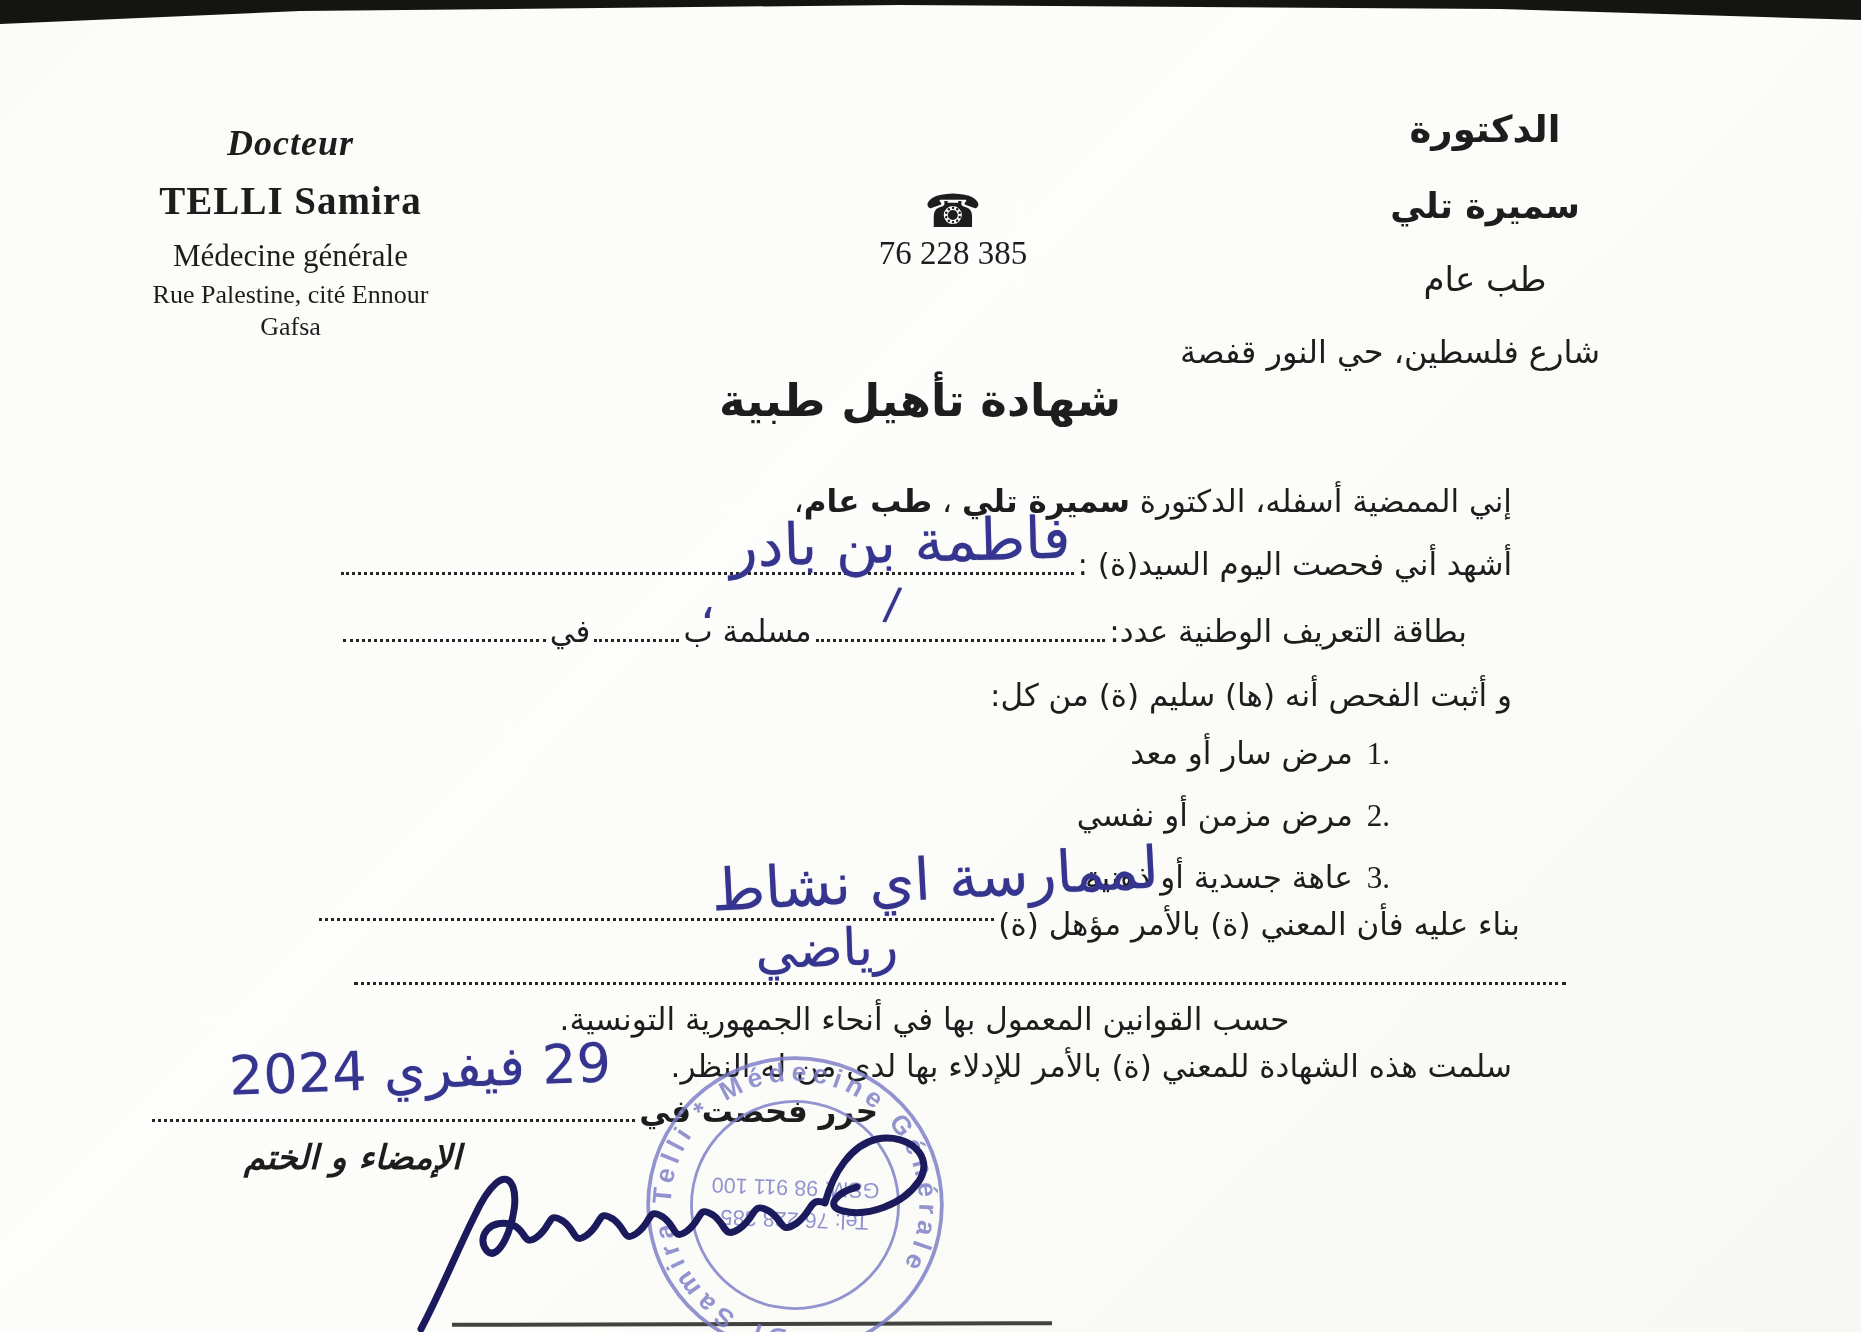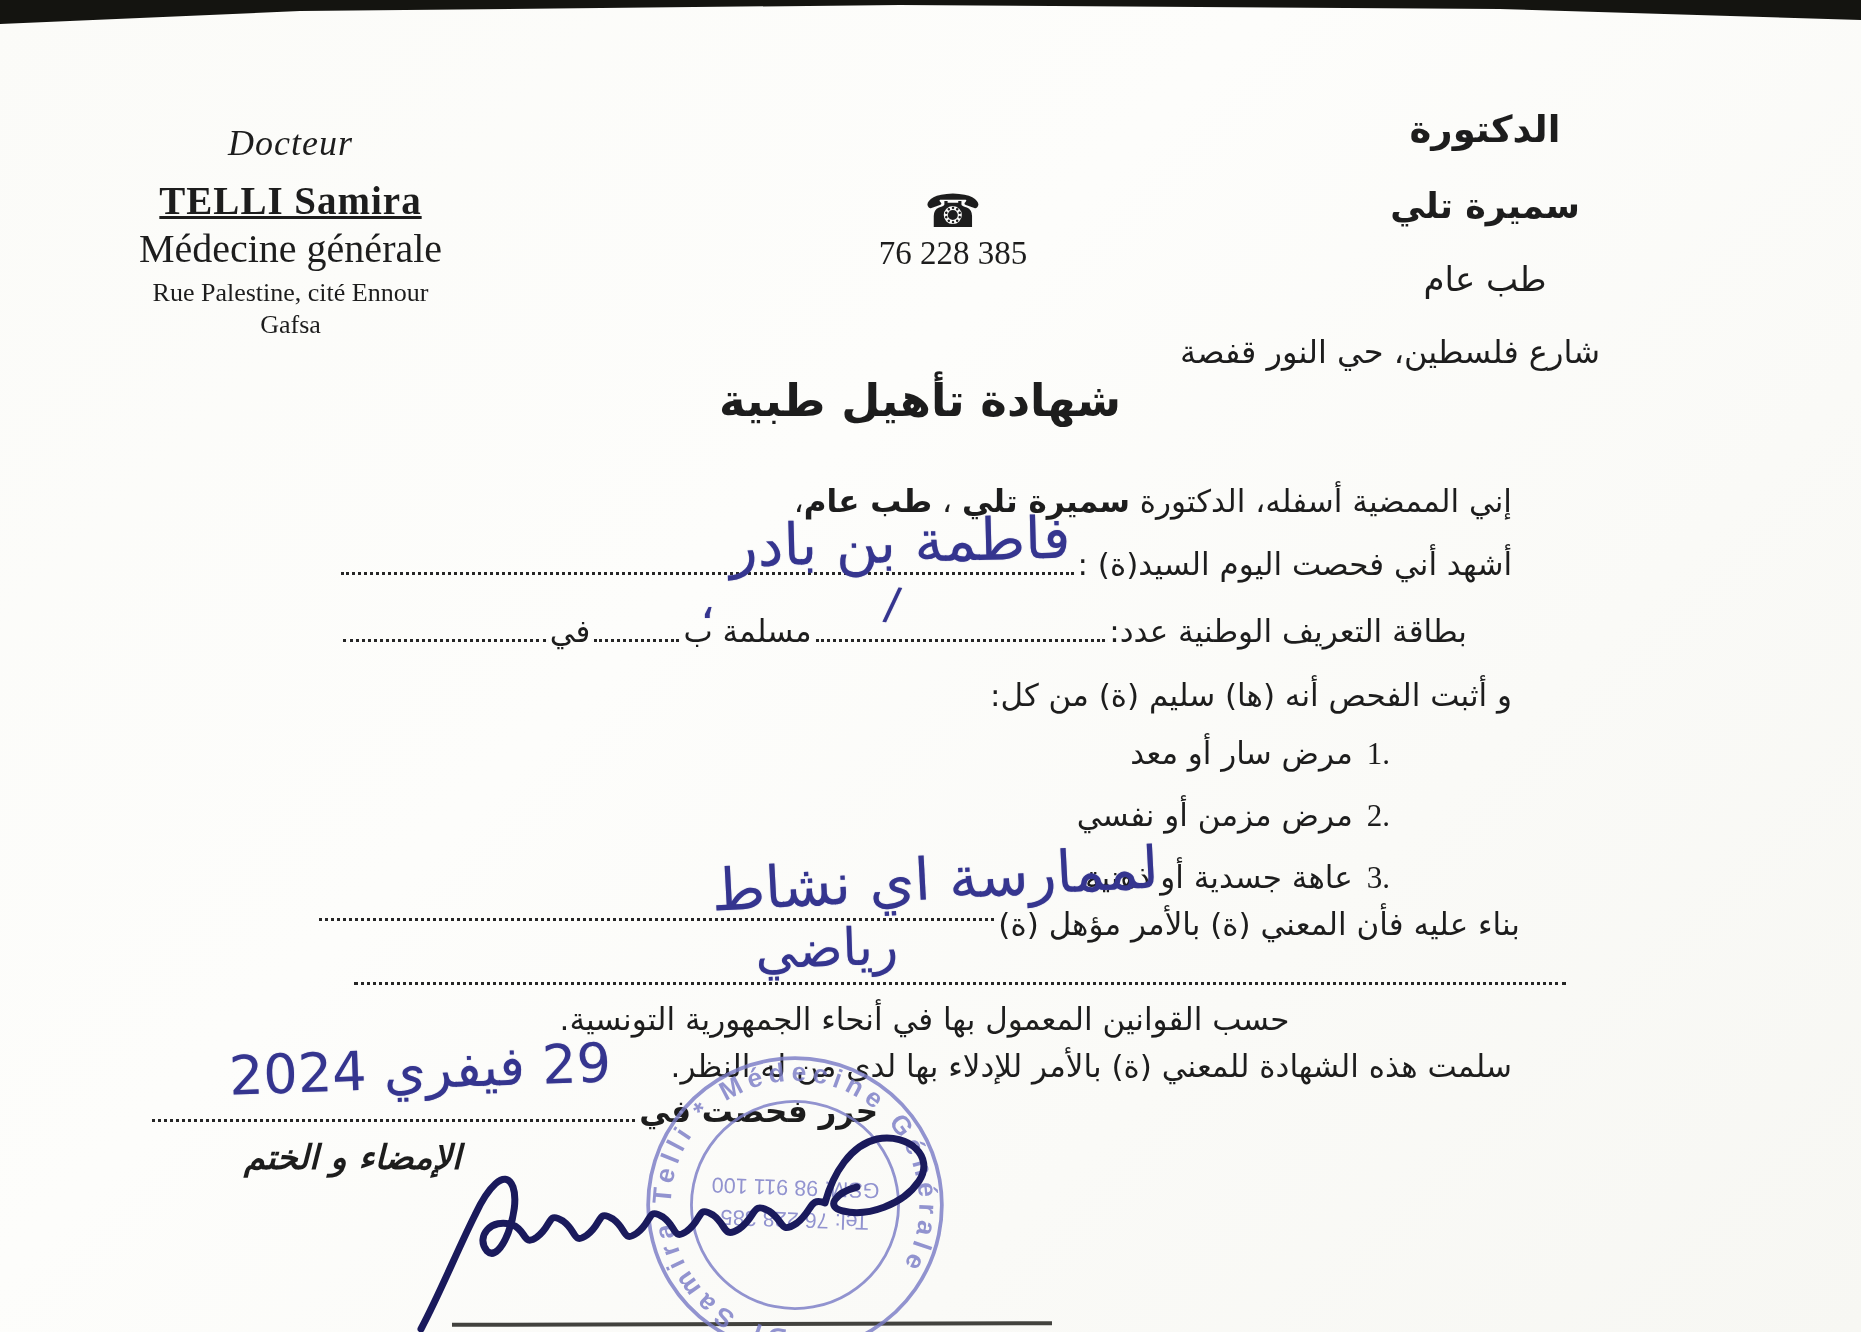--- a/index.html
+++ b/index.html
@@ -10,23 +10,23 @@
   }
   .abs{position:absolute;}
   
   .scan-top{
     left:0;top:0;width:1861px;height:26px;background:#141410;
     clip-path:polygon(0 0,1861px 0,1861px 20px,1500px 9px,900px 5px,300px 11px,0 24px);
   }
   .scan-bottom{left:452px;top:1322px;width:600px;height:4px;background:#42423e;transform:rotate(-0.15deg);}
   
   .hdr-left{left:118px;top:122px;width:345px;text-align:center;font-family:"Liberation Serif",serif;}
-  .hdr-left .docteur{font-style:italic;font-size:36px;font-weight:400;letter-spacing:1px;}
-  .hdr-left .name{font-size:39px;font-weight:700;margin-top:14px;letter-spacing:1px;text-decoration:underline;}
-  .hdr-left .spec{font-size:40px;margin-top:2px;}
+  .hdr-left .docteur{font-style:italic;font-size:36px;font-weight:700;letter-spacing:1px;}
+  .hdr-left .name{font-size:39px;font-weight:700;margin-top:14px;letter-spacing:1px;}
+  .hdr-left .spec{font-size:31px;margin-top:15px;}
   .hdr-left .addr1{font-size:26px;margin-top:6px;}
   .hdr-left .addr2{font-size:26px;margin-top:2px;}
   .hdr-phone{left:828px;top:192px;width:250px;text-align:center;font-family:"Liberation Serif",serif;}
   .hdr-phone .icon{font-size:46px;line-height:40px;display:block;}
   .hdr-phone .num{font-size:33px;line-height:42px;display:block;}
   .hdr-right{left:1330px;top:108px;width:310px;text-align:center;direction:rtl;}
   .hdr-right .l1{font-size:37px;font-weight:700;}
   .hdr-right .l2{font-size:35px;font-weight:700;margin-top:35px;}
   .hdr-right .l3{font-size:34px;margin-top:33px;}
   .hdr-addr{left:1140px;top:333px;width:500px;direction:rtl;text-align:center;font-size:32px;}

